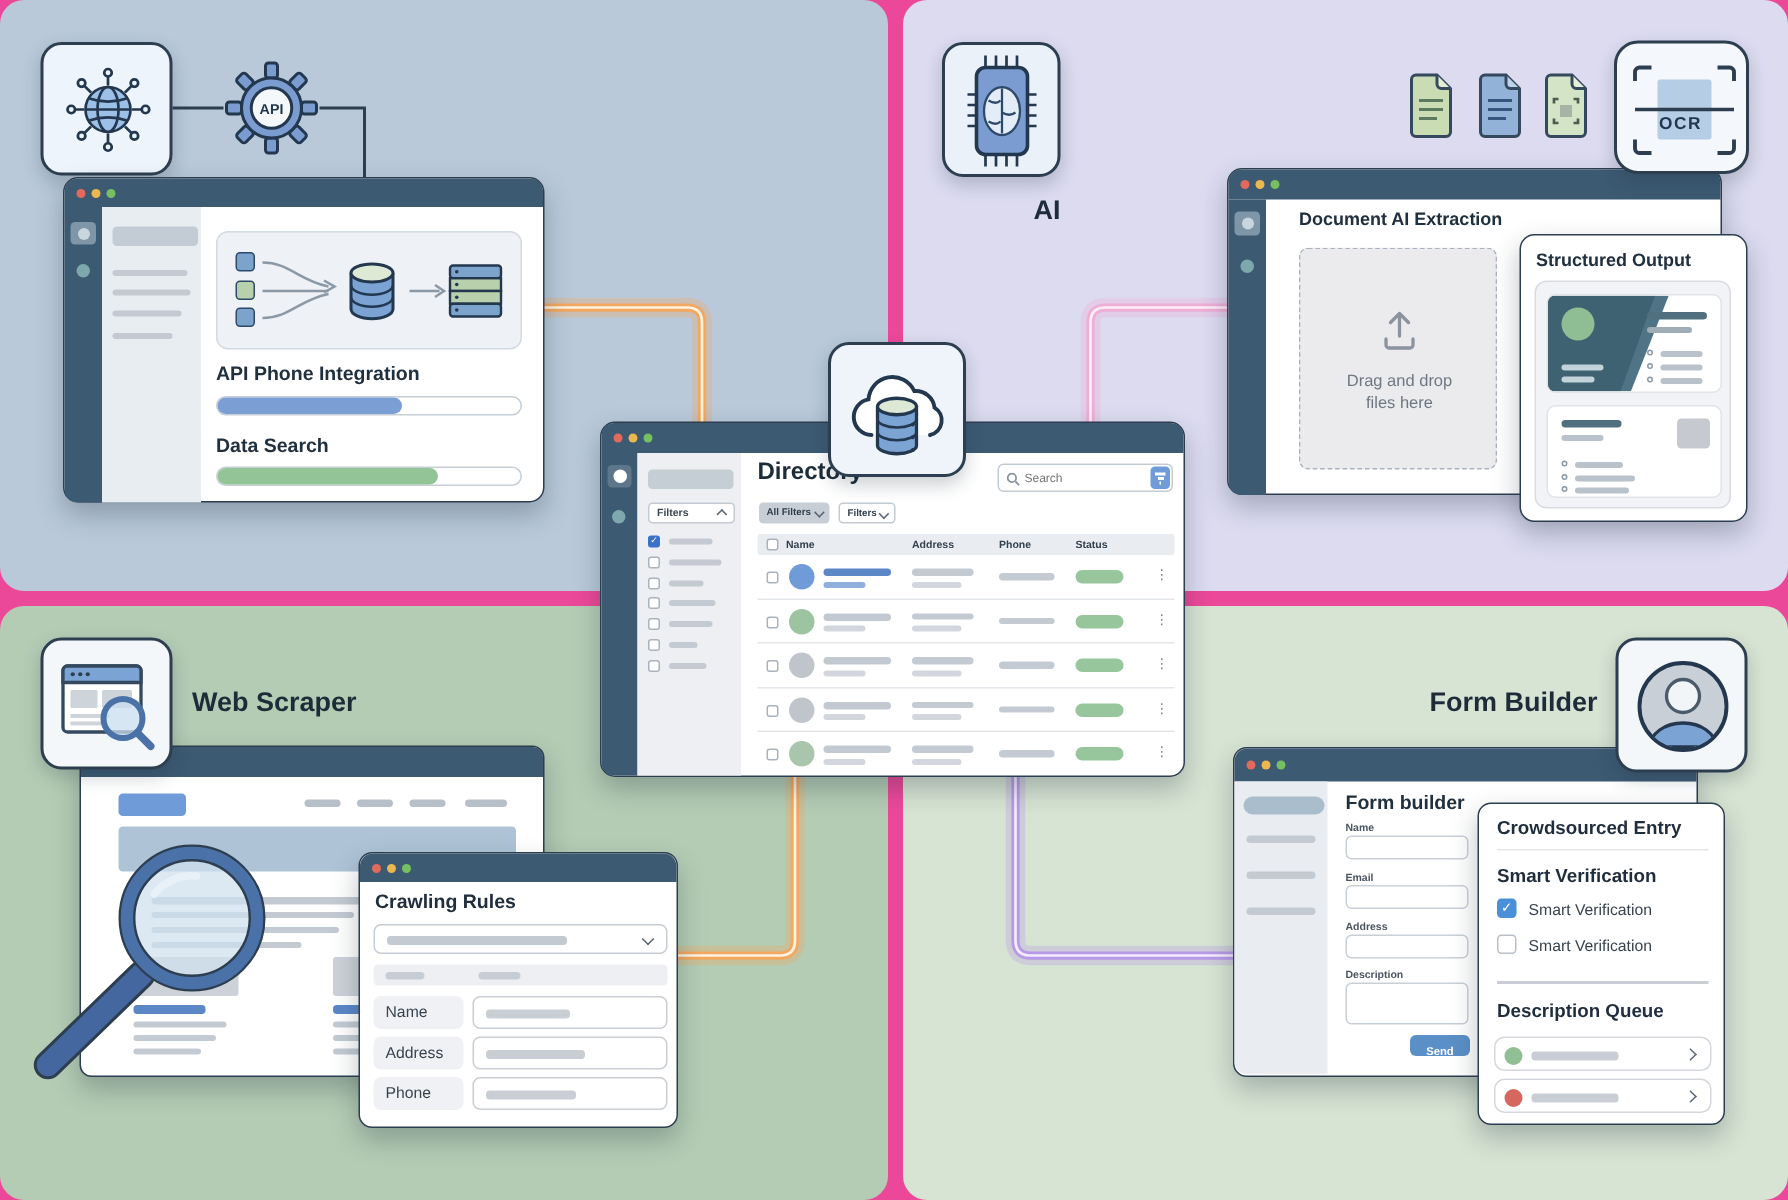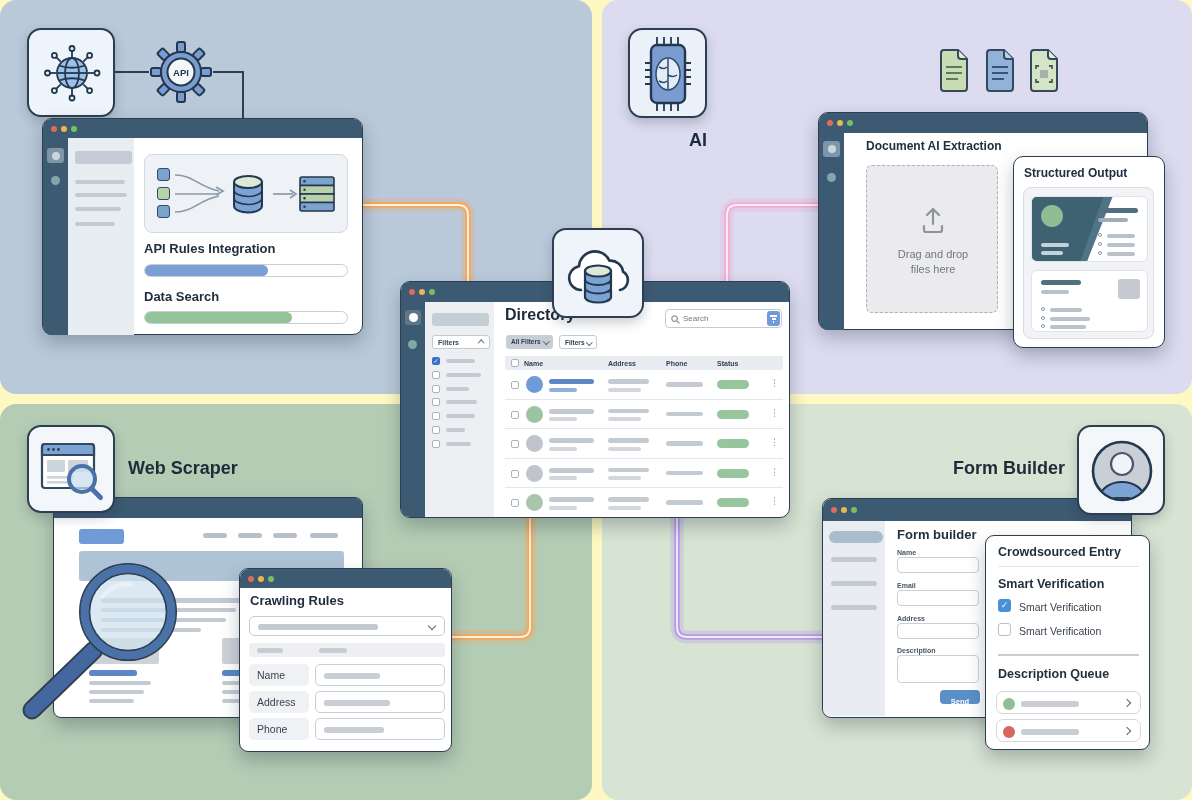--- a/index.html
+++ b/index.html
@@ -1,17 +1,17 @@
 <!DOCTYPE html>
 <html><head>
 <meta charset="utf-8">
 <style>
 *{margin:0;padding:0;box-sizing:border-box}
 body{font-family:"Liberation Sans",sans-serif;background:#fff;color:#1f2d3d}
-#canvas{position:relative;width:1192px;height:800px;overflow:hidden;background:#fef9c3}
+#canvas{position:relative;width:1192px;height:800px;overflow:hidden;background:#ec4899}
 .abs{position:absolute}
 .quad{position:absolute;border-radius:16px}
 .win{position:absolute;background:#fff;border:1.5px solid #2d3e50;border-radius:10px;box-shadow:0 8px 18px rgba(25,40,55,.28)}
 .tbar{position:absolute;left:0;top:0;right:0;background:#3d5a73;border-radius:8.5px 8.5px 0 0;display:flex;align-items:center;gap:4px;padding-left:8px}
 .lt{width:6px;height:6px;border-radius:50%}
 .lt.r{background:#e16a5c}.lt.y{background:#ebb74f}.lt.g{background:#77c061}
 .rail{position:absolute;background:#3d5a73}
 .railsq{position:absolute;border-radius:3px;background:#7e96a8;display:flex;align-items:center;justify-content:center}
 .raildot{position:absolute;border-radius:50%;background:#7fa8ad}
 .bar{position:absolute;background:#c3cad2;border-radius:2.5px}
@@ -151,21 +151,21 @@
           <rect x="2" y="27.5" width="34" height="8.5" rx="2" fill="#7ba3cc"></rect>
         </g>
         <g fill="#23384e">
           <circle cx="6.5" cy="6.2" r="1.2"></circle>
             <circle cx="6.5" cy="14.7" r="1.2"></circle>
             <circle cx="6.5" cy="23.2" r="1.2"></circle>
             <circle cx="6.5" cy="31.7" r="1.2"></circle>
         </g>
       </svg>
     </div>
-    <div class="abs" style="left:101px;top:122px;font-size:13px;font-weight:bold;color:#20303f">API Rules Integration</div>
+    <div class="abs" style="left:101px;top:122px;font-size:13px;font-weight:bold;color:#20303f">API Phone Integration</div>
     <div class="abs" style="left:101px;top:145px;width:204px;height:13px;background:#fff;border:1px solid #c6ced6;border-radius:7px">
       <div style="height: 100%; background: rgb(123, 159, 212); border-radius: 7px; width: 61%;"></div>
     </div>
     <div class="abs" style="left:101px;top:170px;font-size:13px;font-weight:bold;color:#20303f">Data Search</div>
     <div class="abs" style="left:101px;top:192px;width:204px;height:13px;background:#fff;border:1px solid #c6ced6;border-radius:7px">
       <div style="height: 100%; background: rgb(147, 196, 151); border-radius: 7px; width: 73%;"></div>
     </div>
   </div>
 
   <div class="card" style="left:628px;top:28px;width:79px;height:90px;z-index:2;background:#eaf1f9">
@@ -200,20 +200,30 @@
   </svg>
   <svg class="abs" style="left:1028px;top:48px;z-index:2" width="32" height="45" fill="none">
     <path d="M3 5 a3 3 0 0 1 3-3 h14 l9 9 v29 a3 3 0 0 1-3 3 h-20 a3 3 0 0 1-3-3 z" fill="#d4e4c6" stroke="#34495e" stroke-width="2"></path>
     <path d="M20 2 v6 a3 3 0 0 0 3 3 h6" fill="#e6efdb" stroke="#34495e" stroke-width="2"></path>
     <rect x="12" y="22" width="8" height="8" fill="#a7b3a6"></rect>
     <g stroke="#4a5d52" stroke-width="1.8">
       <path d="M8 21 v-3 h3 M21 18 h3 v3 M24 31 v3 h-3 M11 34 h-3 v-3"></path>
     </g>
   </svg>
 
+  <div class="card" style="left:1076px;top:27px;width:90px;height:89px;z-index:4;background:#f4f8fc;border-radius:16px">
+    <div class="abs" style="left:27px;top:24px;width:36px;height:40px;background:rgba(169,197,225,.85);border-radius:2px"></div>
+    <svg width="90" height="89" style="position:absolute;left:0;top:0" fill="none">
+      <g stroke="#2d3e50" stroke-width="2.6">
+        <path d="M12 25 v-6 a3 3 0 0 1 3-3 h8 M67 16 h8 a3 3 0 0 1 3 3 v6 M78 64 v6 a3 3 0 0 1-3 3 h-8 M23 73 h-8 a3 3 0 0 1-3-3 v-6"></path>
+        <path d="M12 44 H78" stroke-width="2.2"></path>
+      </g>
+    </svg>
+    <div class="abs" style="left:28px;top:48px;font-size:11.5px;font-weight:bold;letter-spacing:1px;color:#23384e">OCR</div>
+  </div>
 
   <div class="win" style="left:818px;top:112px;width:330px;height:218px;z-index:3">
     <div class="tbar" style="height:20px">
       <span class="lt r"></span>
       <span class="lt y"></span>
       <span class="lt g"></span>
     </div>
     <div class="rail" style="left:0;top:20px;width:25px;height:196.5px;border-radius:0 0 0 8.5px">
       <div class="railsq" style="left:4px;top:8px;width:17px;height:16px">
           <span style="width:8px;height:8px;border-radius:50%;background:#c9d6de"></span>

